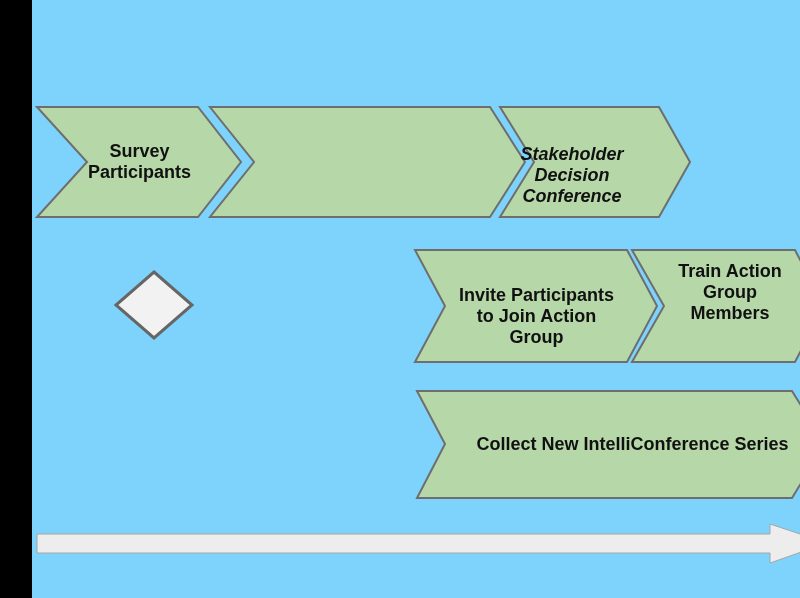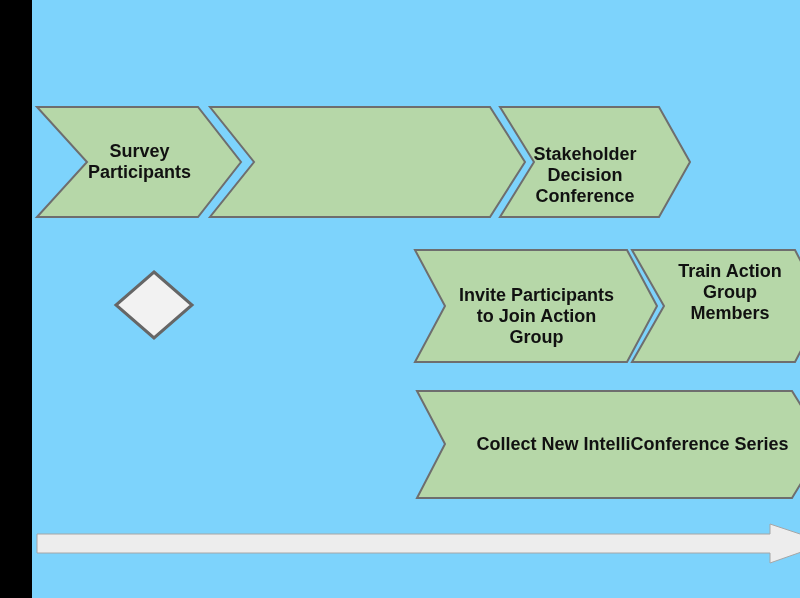--- a/index.html
+++ b/index.html
@@ -38,21 +38,21 @@
     text-align: center;
     font-weight: bold;
     font-size: 18px;
     line-height: 21px;
     color: #111111;
     white-space: pre-line;
     pointer-events: none;
   }
   .l1 { left: 25px;  top: 107px; width: 165px; height: 110px; }
   .l2 { left: 225px; top: 107px; width: 215px; height: 110px; }
-  .l3 { left: 483px; top: 107px; width: 140px; height: 137px; }
+  .l3 { left: 470px; top: 107px; width: 140px; height: 137px; font-style: italic; }
   .l4 { left: 412px; top: 250px; width: 185px; height: 132px; }
   .l5 { left: 628px; top: 250px; width: 140px; height: 84px; }
   .l6 { left: 413px; top: 391px; width: 375px; height: 107px; }
 </style>
 </head>
 <body>
 
 <div class="canvas">
 
   <svg class="shapes" width="800" height="598" viewBox="0 0 800 598">

